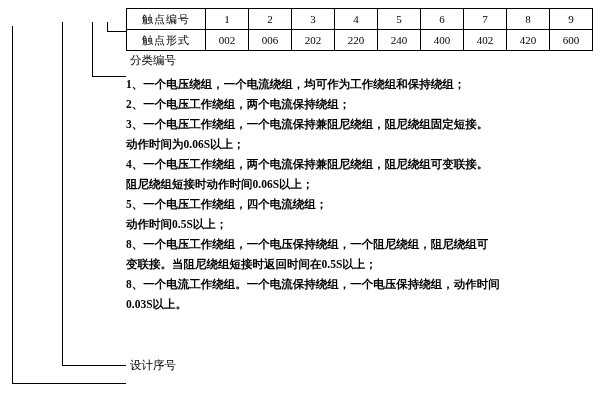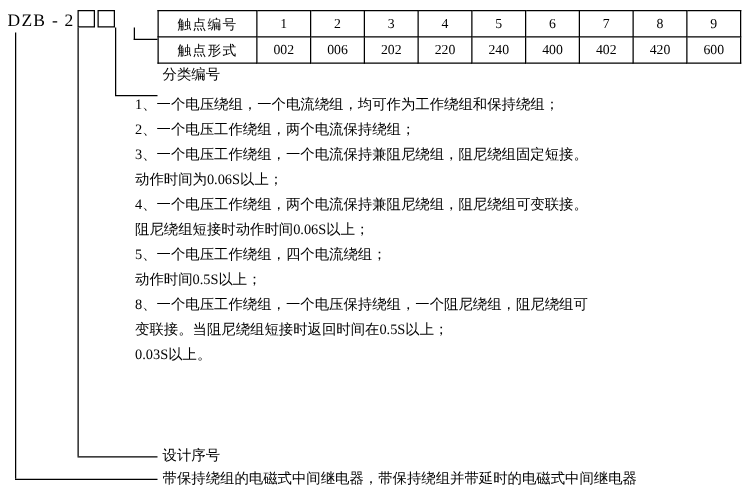--- a/index.html
+++ b/index.html
@@ -81,41 +81,39 @@
   
   .anno {
     position: absolute;
     font-size: 11.5px;
     line-height: 16px;
     font-family: "Liberation Serif", serif;
     white-space: nowrap;
   }
   .lines {
     position: absolute;
-    left: 108px;
+    left: 126px;
     top: 74px;
     font-size: 11.5px;
     line-height: 20px;
     font-family: "Liberation Serif", serif;
+    font-weight: bold;
   }
   .lines div {
     white-space: nowrap;
   }
   .lines div.indent {
     padding-left: 0px;
   }
 </style>
 </head>
 <body>
 
 <div id="root">
 
-  <div class="model-code">
-    <span>DZB - 2</span><span class="box"></span><span class="box"></span>
-  </div>
 
   <div class="table-wrap">
     <table class="pin-table">
       <tbody>
           <tr>
         <td class="head">触点编号</td>
         <td class="cell">1</td>
         <td class="cell">2</td>
         <td class="cell">3</td>
         <td class="cell">4</td>
@@ -159,20 +157,20 @@
     <div>1、一个电压绕组，一个电流绕组，均可作为工作绕组和保持绕组；</div>
     <div>2、一个电压工作绕组，两个电流保持绕组；</div>
     <div>3、一个电压工作绕组，一个电流保持兼阻尼绕组，阻尼绕组固定短接。</div>
     <div class="indent">动作时间为0.06S以上；</div>
     <div>4、一个电压工作绕组，两个电流保持兼阻尼绕组，阻尼绕组可变联接。</div>
     <div class="indent">阻尼绕组短接时动作时间0.06S以上；</div>
     <div>5、一个电压工作绕组，四个电流绕组；</div>
     <div class="indent">动作时间0.5S以上；</div>
     <div>8、一个电压工作绕组，一个电压保持绕组，一个阻尼绕组，阻尼绕组可</div>
     <div class="indent">变联接。当阻尼绕组短接时返回时间在0.5S以上；</div>
+    <div>8、一个电流工作绕组。一个电流保持绕组，一个电压保持绕组，动作时间</div>
     <div class="indent">0.03S以上。</div>
   </div>
 
   <div class="anno" style="left:130px; top:357px;">设计序号</div>
 
-  <div class="anno" style="left:130px; top:375px;">带保持绕组的电磁式中间继电器，带保持绕组并带延时的电磁式中间继电器</div>
 
 </div>
 
 </body></html>

